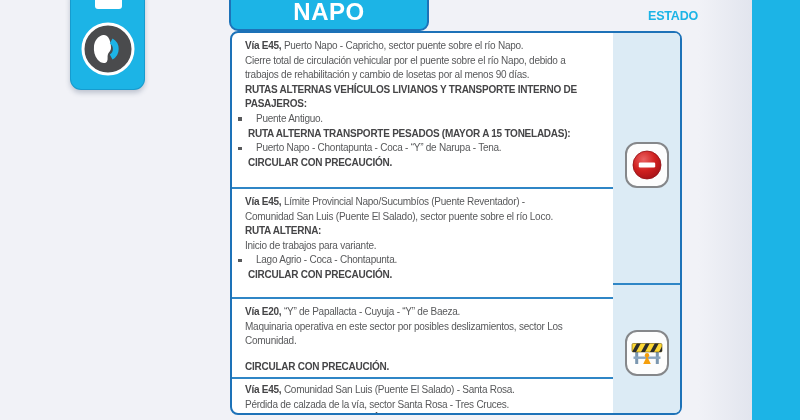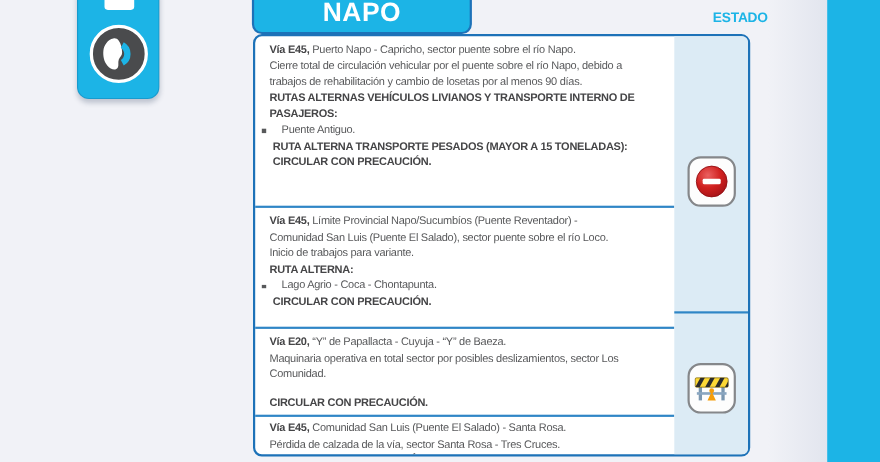--- a/index.html
+++ b/index.html
@@ -81,35 +81,36 @@
     <div class="text-col">
 
       <div class="row row1">
         <div class="line"><span class="b">Vía E45,</span><span> Puerto Napo - Capricho, sector puente sobre el río Napo.</span></div>
         <div class="line">Cierre total de circulación vehicular por el puente sobre el río Napo, debido a</div>
         <div class="line">trabajos de rehabilitación y cambio de losetas por al menos 90 días.</div>
         <div class="line caps">RUTAS ALTERNAS VEHÍCULOS LIVIANOS Y TRANSPORTE INTERNO DE</div>
         <div class="line caps">PASAJEROS:</div>
         <div class="line bullet">Puente Antiguo.</div>
         <div class="line caps indent">RUTA ALTERNA TRANSPORTE PESADOS (MAYOR A 15 TONELADAS):</div>
+        <div class="line bullet">Puerto Napo - Chontapunta - Coca - “Y” de Narupa - Tena.</div>
         <div class="line caps indent">CIRCULAR CON PRECAUCIÓN.</div>
       </div>
 
       <div class="row row2">
         <div class="line"><span class="b">Vía E45,</span><span> Límite Provincial Napo/Sucumbíos (Puente Reventador) -</span></div>
         <div class="line">Comunidad San Luis (Puente El Salado), sector puente sobre el río Loco.</div>
+        <div class="line caps">RUTA ALTERNA:</div>
         <div class="line">Inicio de trabajos para variante.</div>
-        <div class="line caps">RUTA ALTERNA:</div>
         <div class="line bullet">Lago Agrio - Coca - Chontapunta.</div>
         <div class="line caps indent">CIRCULAR CON PRECAUCIÓN.</div>
       </div>
 
       <div class="row row3">
         <div class="line"><span class="b">Vía E20,</span><span> “Y” de Papallacta - Cuyuja - “Y” de Baeza.</span></div>
-        <div class="line">Maquinaria operativa en total sector por posibles deslizamientos, sector Los</div>
+        <div class="line">Maquinaria operativa en este sector por posibles deslizamientos, sector Los</div>
         <div class="line">Comunidad.</div>
         <div class="line caps gap-above">CIRCULAR CON PRECAUCIÓN.</div>
       </div>
 
       <div class="row row4">
         <div class="line"><span class="b">Vía E45,</span><span> Comunidad San Luis (Puente El Salado) - Santa Rosa.</span></div>
         <div class="line">Pérdida de calzada de la vía, sector Santa Rosa - Tres Cruces.</div>
         <div class="line caps">CIRCULAR CON PRECAUCIÓN.</div>
       </div>
 

